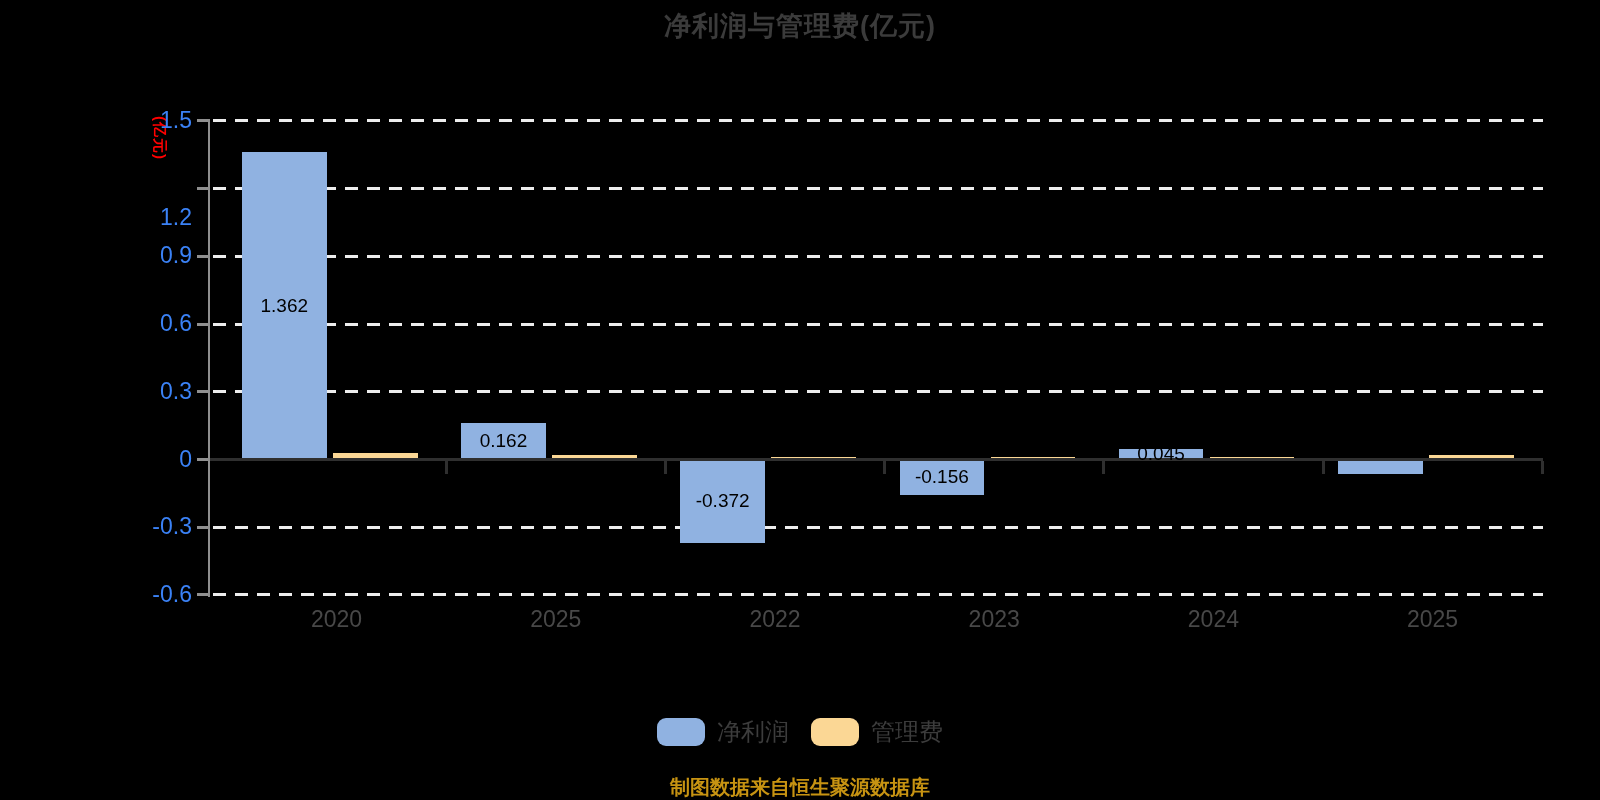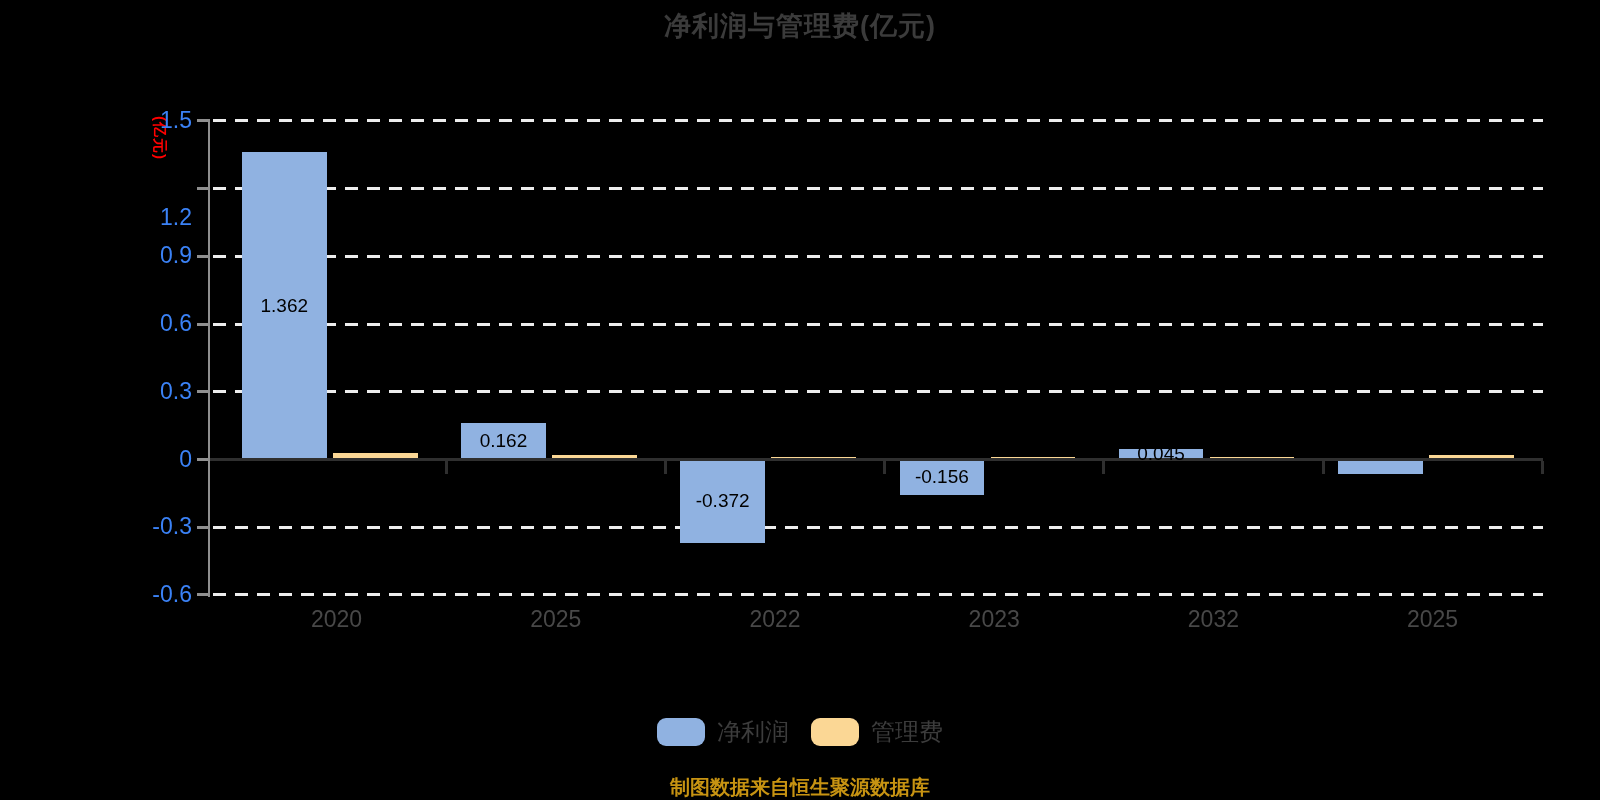--- a/index.html
+++ b/index.html
@@ -93,21 +93,21 @@
       <div class="y-tick-label" style="left: 92px; top: 242.37px;">0.9</div>
       <div class="y-tick-label" style="left: 92px; top: 310.08px;">0.6</div>
       <div class="y-tick-label" style="left: 92px; top: 377.79px;">0.3</div>
       <div class="y-tick-label" style="left: 92px; top: 445.5px;">0</div>
       <div class="y-tick-label" style="left: 92px; top: 513.21px;">-0.3</div>
       <div class="y-tick-label" style="left: 92px; top: 580.92px;">-0.6</div>
       <div class="x-label" style="left: 266.6px; top: 606px;">2020</div>
       <div class="x-label" style="left: 485.8px; top: 606px;">2025</div>
       <div class="x-label" style="left: 705px; top: 606px;">2022</div>
       <div class="x-label" style="left: 924.2px; top: 606px;">2023</div>
-      <div class="x-label" style="left: 1143.4px; top: 606px;">2032</div>
+      <div class="x-label" style="left: 1143.4px; top: 606px;">2024</div>
       <div class="x-label" style="left: 1362.6px; top: 606px;">2025</div>
     </div>
 
   <div class="legend">
     <div class="legend-item">
       <span class="legend-swatch" style="background: rgb(144, 178, 225);"></span>
       <span class="legend-label">净利润</span>
     </div>
     <div class="legend-item">
       <span class="legend-swatch" style="background: rgb(251, 215, 149);"></span>

